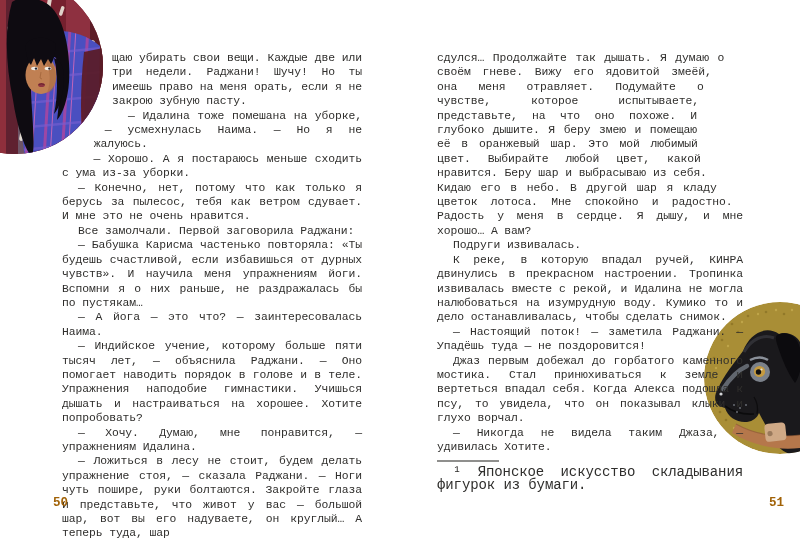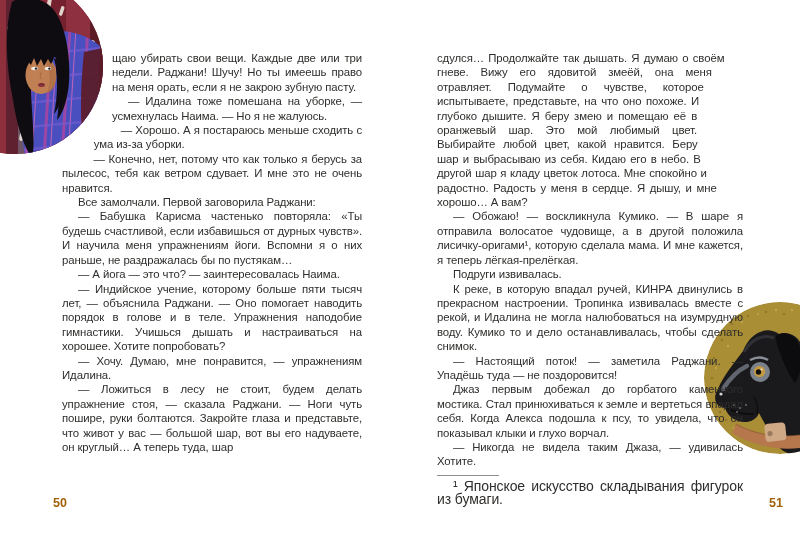--- a/index.html
+++ b/index.html
@@ -1,19 +1,19 @@
 <!DOCTYPE html>
 <html lang="ru"><head>
 <meta charset="utf-8">
 <title>Book spread</title>
 <style>
   html,body{margin:0;padding:0;background:#ffffff;}
   .stage{
     position:relative;width:800px;height:538px;background:#ffffff;overflow:hidden;
-    font-family:Liberation Sans, sans-serif;color:#2f2e2c;
+    font-family:Liberation Mono, monospace;color:#2f2e2c;
   }
   .text-col{
     position:absolute;top:51px;font-size:11.4px;line-height:14.4px;
     text-align:justify;letter-spacing:-0.1px;
   }
   .text-col p{margin:0;text-indent:16px;}
   .text-col p.continuation{text-indent:0;}
   .left-col{left:62px;width:300px;}
   .right-col{left:437px;width:306px;}
   .float-girl{
@@ -163,21 +163,20 @@
         <p class="para">— Ложиться в лесу не стоит, будем делать упражнение стоя, — сказала Раджани. — Ноги чуть пошире, руки болтаются. Закройте глаза и представьте, что живот у вас — большой шар, вот вы его надуваете, он круглый… А теперь туда, шар</p>
       </div>
   </div>
   <div class="page-num pn-left">50</div>
 
   <div class="text-col right-col">
     <div class="float-dog"></div>
     <div>
 
     <p class="para continuation">сдулся… Продолжайте так дышать. Я думаю о своём гневе. Вижу его ядовитой змеёй, она меня отравляет. Подумайте о чувстве, которое испытываете, представьте, на что оно похоже. И глубоко дышите. Я беру змею и помещаю её в оранжевый шар. Это мой любимый цвет. Выбирайте любой цвет, какой нравится. Беру шар и выбрасываю из себя. Кидаю его в небо. В другой шар я кладу цветок лотоса. Мне спокойно и радостно. Радость у меня в сердце. Я дышу, и мне хорошо… А вам?</p>
-        <p class="para">— Обожаю! — воскликнула Кумико. — В шаре я отправила волосатое чудовище, а в другой положила лисичку-оригами¹, которую сделала мама. И мне кажется, я теперь лёгкая-прелёгкая.</p>
         <p class="para">Подруги извивалась.</p>
         <p class="para">К реке, в которую впадал ручей, КИНРА двинулись в прекрасном настроении. Тропинка извивалась вместе с рекой, и Идалина не могла налюбоваться на изумрудную воду. Кумико то и дело останавливалась, чтобы сделать снимок.</p>
         <p class="para">— Настоящий поток! — заметила Раджани. — Упадёшь туда — не поздоровится!</p>
         <p class="para">Джаз первым добежал до горбатого каменного мостика. Стал принюхиваться к земле и вертеться впадал себя. Когда Алекса подошла к псу, то увидела, что он показывал клыки и глухо ворчал.</p>
         <p class="para">— Никогда не видела таким Джаза, — удивилась Хотите.</p>
       </div>
     <div class="footnote-rule"></div>
     <p class="footnote">¹ Японское искусство складывания фигурок из бумаги.</p>
   </div>
   <div class="page-num pn-right">51</div>

